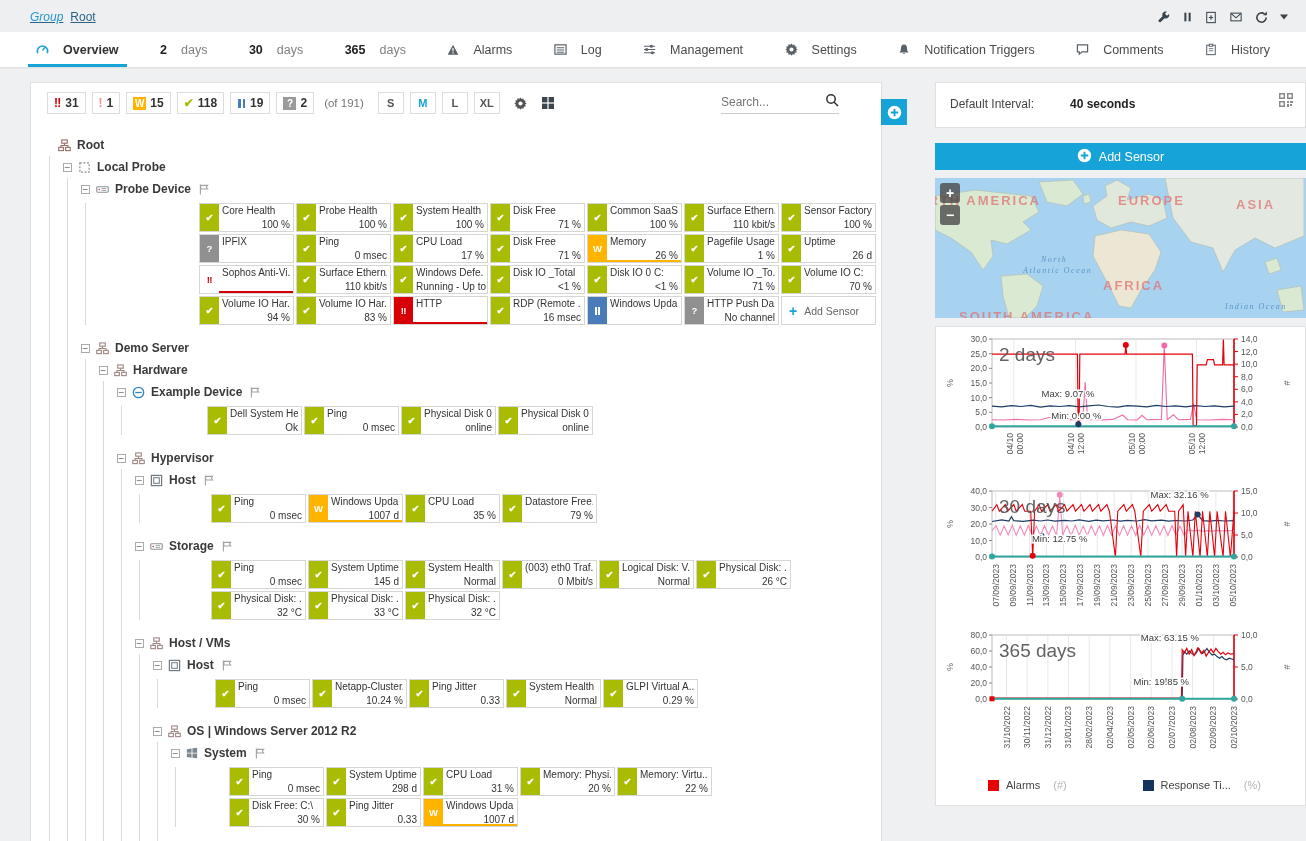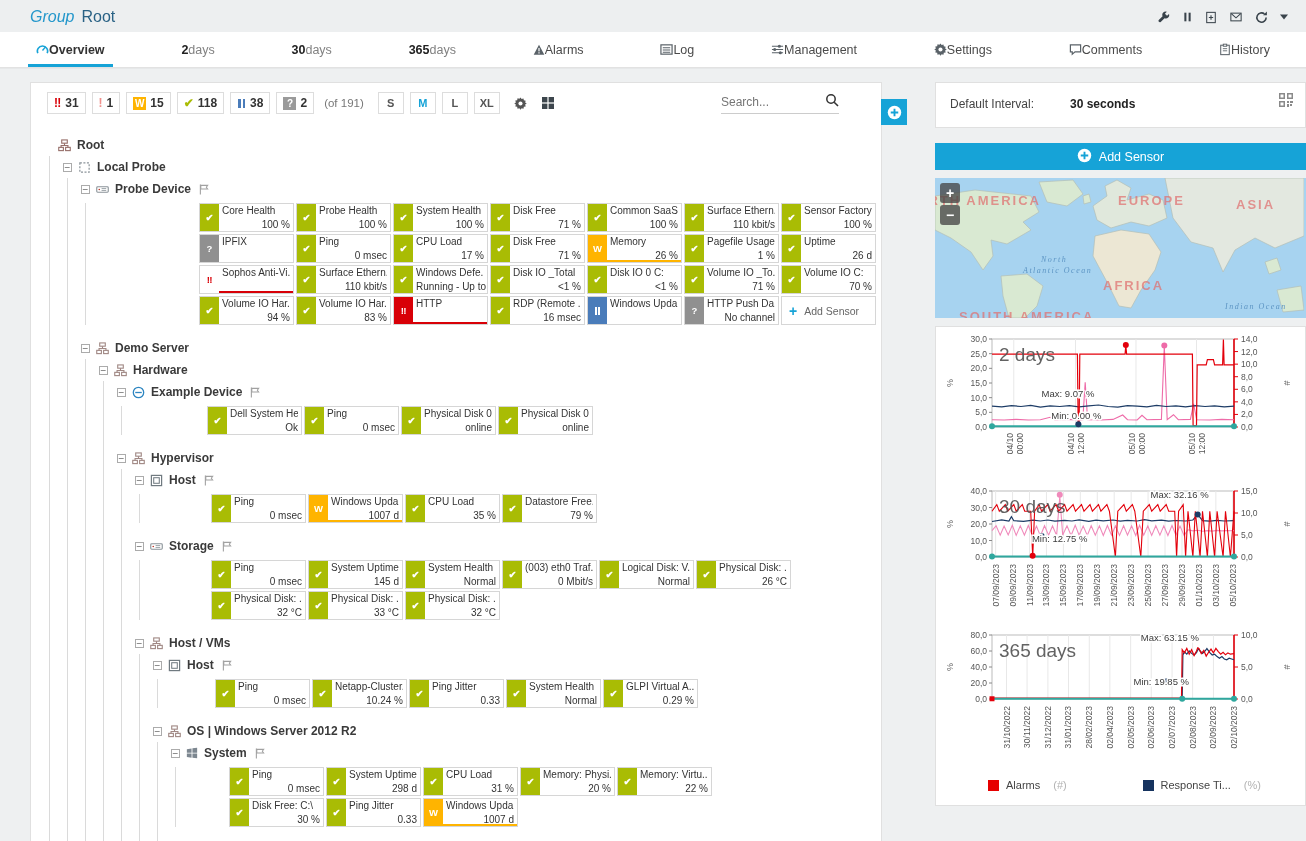--- a/index.html
+++ b/index.html
@@ -5,28 +5,28 @@
   :root{
     --accent:#16a3d7; --green:#a9bc04; --yellow:#ffb400; --red:#d80007;
     --blue2:#4a7cba; --gray:#909090;
   }
   *{margin:0;padding:0;box-sizing:border-box;}
   body{font-family:"Liberation Sans",sans-serif;background:#eef0f1;}
   #app{position:relative;width:1306px;height:841px;background:#eef0f1;overflow:hidden;}
 
   
   .header{height:32px;background:#edeff0;display:flex;align-items:center;padding:2px 18px 0 30px;}
-  .title{font-size:16px;color:#2a6285;}
+  .title{font-size:12px;color:#2a6285;text-decoration:underline;}
   .title .gtype{font-style:italic;color:#2497cb;margin-right:7px;}
   .hicons{margin-left:auto;display:flex;gap:12px;align-items:center;color:#39434b;}
   .hicons span{display:flex;align-items:center;cursor:pointer;}
 
   
   .tabs{display:flex;align-items:center;height:36px;background:#fff;border-bottom:1px solid #e2e2e2;padding:0 36px;justify-content:space-between;box-shadow:0 1px 0 rgba(0,0,0,.03);}
-  .tab{position:relative;display:flex;align-items:center;gap:0;font-size:12.5px;color:#4a4a4a;height:100%;cursor:pointer;white-space:nowrap;}
+  .tab{position:relative;display:flex;align-items:center;gap:14px;font-size:12.5px;color:#4a4a4a;height:100%;cursor:pointer;white-space:nowrap;}
   .tab .icon{display:flex;color:#5a6268;}
   .tab.active{font-weight:bold;color:#333;}
   .tab.active .icon{color:var(--accent);}
   .tab.active::after{content:"";position:absolute;left:-8px;right:-8px;bottom:0;height:3px;background:var(--accent);}
   .tab b{color:#222;font-size:12.5px;}
   .tab .days{color:#818181;font-weight:normal;}
 
   
   .left-panel{position:absolute;left:30px;top:82px;width:852px;height:900px;background:#fff;border:1px solid #e0e0e0;}
   .ptoolbar{display:flex;align-items:center;gap:6px;padding:9px 14px 8px 16px;}
@@ -203,20 +203,29 @@
         <span>Management</span>
       </div>
       <div class="tab">
         <span class="icon" style="display: flex;">
           <svg viewBox="0 0 14 14" width="13" height="13">
             <path d="M7 .5 L8.2 2.2 L10.2 1.6 L10.6 3.6 L12.6 4 L12 6 L13.7 7 L12 8.2 L12.6 10.2 L10.6 10.6 L10.2 12.6 L8.2 12 L7 13.7 L5.8 12 L3.8 12.6 L3.4 10.6 L1.4 10.2 L2 8.2 L.3 7 L2 5.8 L1.4 3.8 L3.4 3.4 L3.8 1.4 L5.8 2 Z" fill="currentColor"></path>
             <circle cx="7" cy="7" r="2.2" fill="#fff"></circle>
           </svg>
         </span>
         <span>Settings</span>
+      </div>
+      <div class="tab">
+        <span class="icon" style="display: flex;">
+          <svg viewBox="0 0 14 14" width="12" height="13">
+            <path d="M7 1.2 C4.6 1.2 3.6 3 3.5 5.2 L3.1 8.6 L1.8 10.4 H12.2 L10.9 8.6 L10.5 5.2 C10.4 3 9.4 1.2 7 1.2 Z" fill="currentColor"></path>
+            <path d="M5.6 11.2 a1.5 1.5 0 0 0 2.8 0 Z" fill="currentColor"></path>
+          </svg>
+        </span>
+        <span>Notification Triggers</span>
       </div>
       <div class="tab">
         <span class="icon" style="display: flex;">
           <svg viewBox="0 0 14 14" width="13" height="13">
             <path d="M1.5 2 H12.5 V9.5 H6.5 L3.5 12 V9.5 H1.5 Z" fill="none" stroke="currentColor" stroke-width="1.3"></path>
           </svg>
         </span>
         <span>Comments</span>
       </div>
       <div class="tab">
@@ -247,21 +256,21 @@
         </div>
         <div class="chip">
           <span class="cglyph green">✔</span>
           <span>118</span>
         </div>
         <div class="chip">
           <span class="cglyph pbars">
             <i></i>
             <i></i>
           </span>
-          <span>38</span>
+          <span>19</span>
         </div>
         <div class="chip">
           <span class="cglyph sq gray">?</span>
           <span>2</span>
         </div>
         <span class="of-label">(of 191)</span>
         <div class="sizebtn">S</div>
         <div class="sizebtn active">M</div>
         <div class="sizebtn">L</div>
         <div class="sizebtn">XL</div>
@@ -958,21 +967,21 @@
       <svg viewBox="0 0 16 16" width="15" height="15">
         <circle cx="8" cy="8" r="7.2" fill="#fff"></circle>
         <path d="M8 4v8M4 8h8" stroke="#16a3d7" stroke-width="2"></path>
       </svg>
     </div>
 
   <div class="right-col">
     <div class="details-card">
       <div class="detail-row">
           <span class="dlabel">Default Interval:</span>
-          <span class="dval">30 seconds</span>
+          <span class="dval">40 seconds</span>
         </div>
       <span class="qr" id="qricon"><svg viewBox="0 0 14 14" width="14" height="14">
             <g fill="currentColor">
               <rect x="0" y="0" width="6" height="6"></rect>
               <rect x="1.5" y="1.5" width="3" height="3" fill="#fff"></rect>
               <rect x="8" y="0" width="6" height="6"></rect>
               <rect x="9.5" y="1.5" width="3" height="3" fill="#fff"></rect>
               <rect x="0" y="8" width="6" height="6"></rect>
               <rect x="1.5" y="9.5" width="3" height="3" fill="#fff"></rect>
               <rect x="8" y="8" width="2" height="2"></rect>

